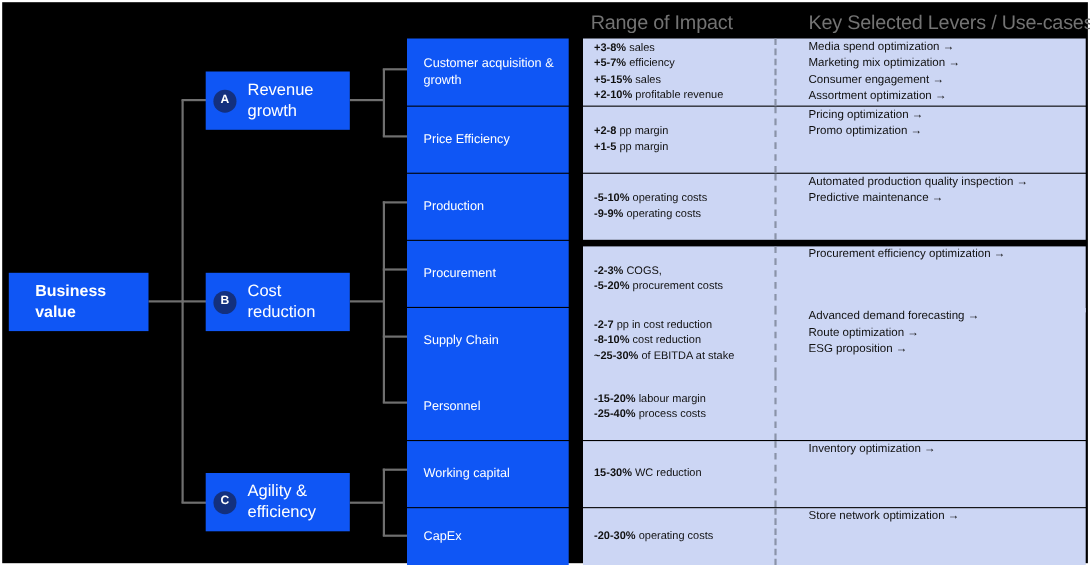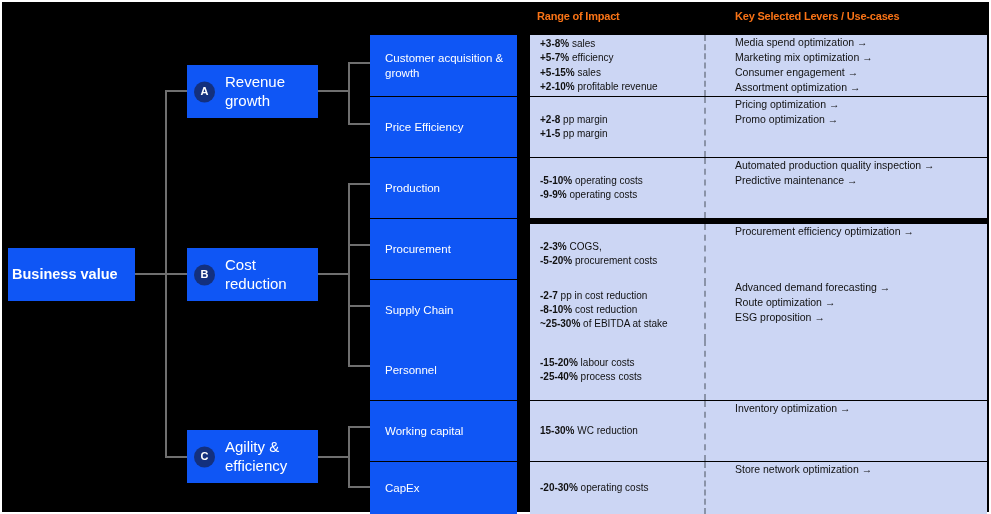--- a/index.html
+++ b/index.html
@@ -13,23 +13,23 @@
   #canvas {
     position: relative;
     width: 991px; height: 514px;
     background: #000000;
     border: 2px solid #ffffff;
   }
 
   
   .col-header {
     position: absolute;
-    font-size: 11px;
-    font-weight: bold;
-    color: #f97316;
+    font-size: 18px;
+    font-weight: normal;
+    color: #737373;
     letter-spacing: -0.2px;
     white-space: nowrap;
   }
   #hdr-impact { left: 535px; top: 8px; }
   #hdr-levers { left: 733px; top: 8px; }
 
   
   .conn {
     position: absolute;
     background: #6f6f6f;
@@ -41,21 +41,21 @@
   .node {
     position: absolute;
     background: #0f56f5;
     color: #ffffff;
     display: flex;
     align-items: center;
   }
   #node-root {
     left: 6px; top: 246px; width: 127px; height: 53px;
     font-size: 14.5px; font-weight: bold; line-height: 1.25;
-    padding-left: 4px;
+    padding-left: 24px;
   }
   .node-l1 {
     width: 131px; height: 53px;
     font-size: 15px; line-height: 1.22;
     padding-left: 38px;
   }
   #node-a { left: 185px; top: 63px; }
   #node-b { left: 185px; top: 246px; }
   #node-c { left: 185px; top: 428px; }
 
@@ -238,21 +238,21 @@
         </div>
         <div class="cell-levers">
           <div class="lever">Advanced demand forecasting →</div>
           <div class="lever">Route optimization →</div>
           <div class="lever">ESG proposition →</div>
         </div>
       </div>
       <div class="row" style="top: 338px; height: 60px;">
         <div class="divider"></div>
         <div class="cell-impact">
-          <div><b>-15-20%</b> <span>labour costs</span></div>
+          <div><b>-15-20%</b> <span>labour margin</span></div>
           <div><b>-25-40%</b> <span>process costs</span></div>
         </div>
       </div>
       <div class="row" style="top: 399px; height: 60px;">
         <div class="divider"></div>
         <div class="cell-impact">
           <div><b>15-30%</b> <span>WC reduction</span></div>
         </div>
         <div class="cell-levers">
           <div class="lever">Inventory optimization →</div>

